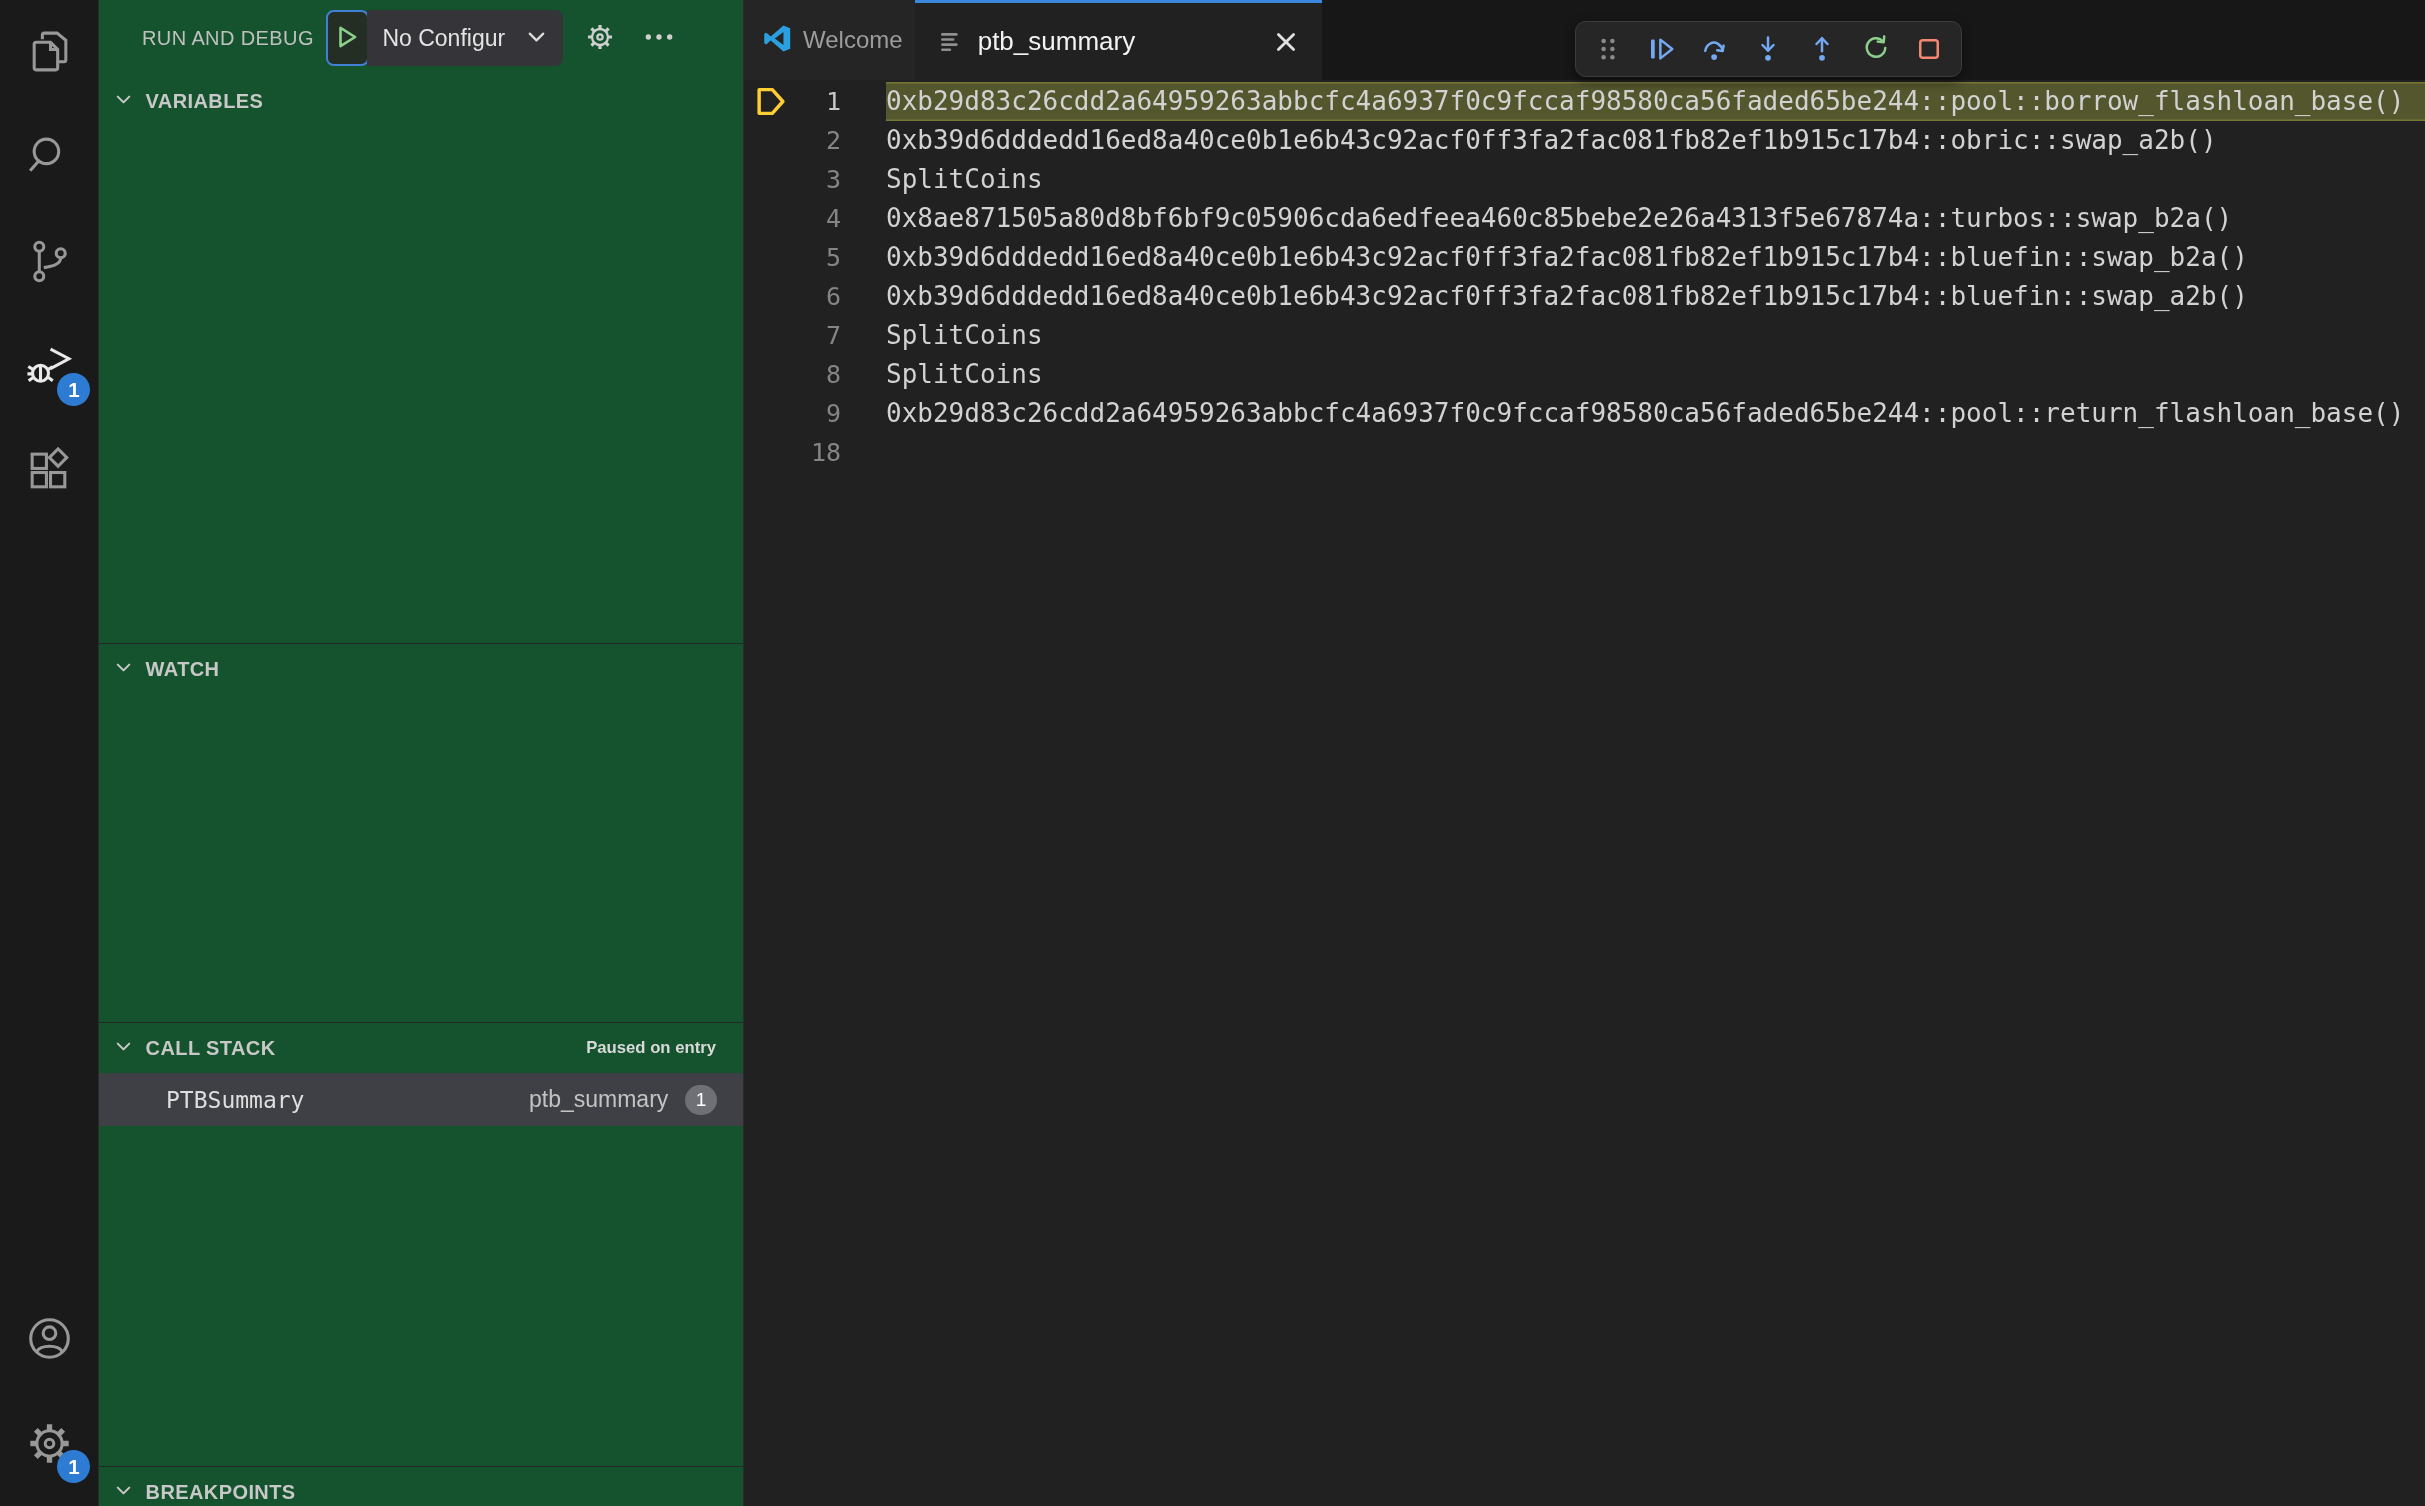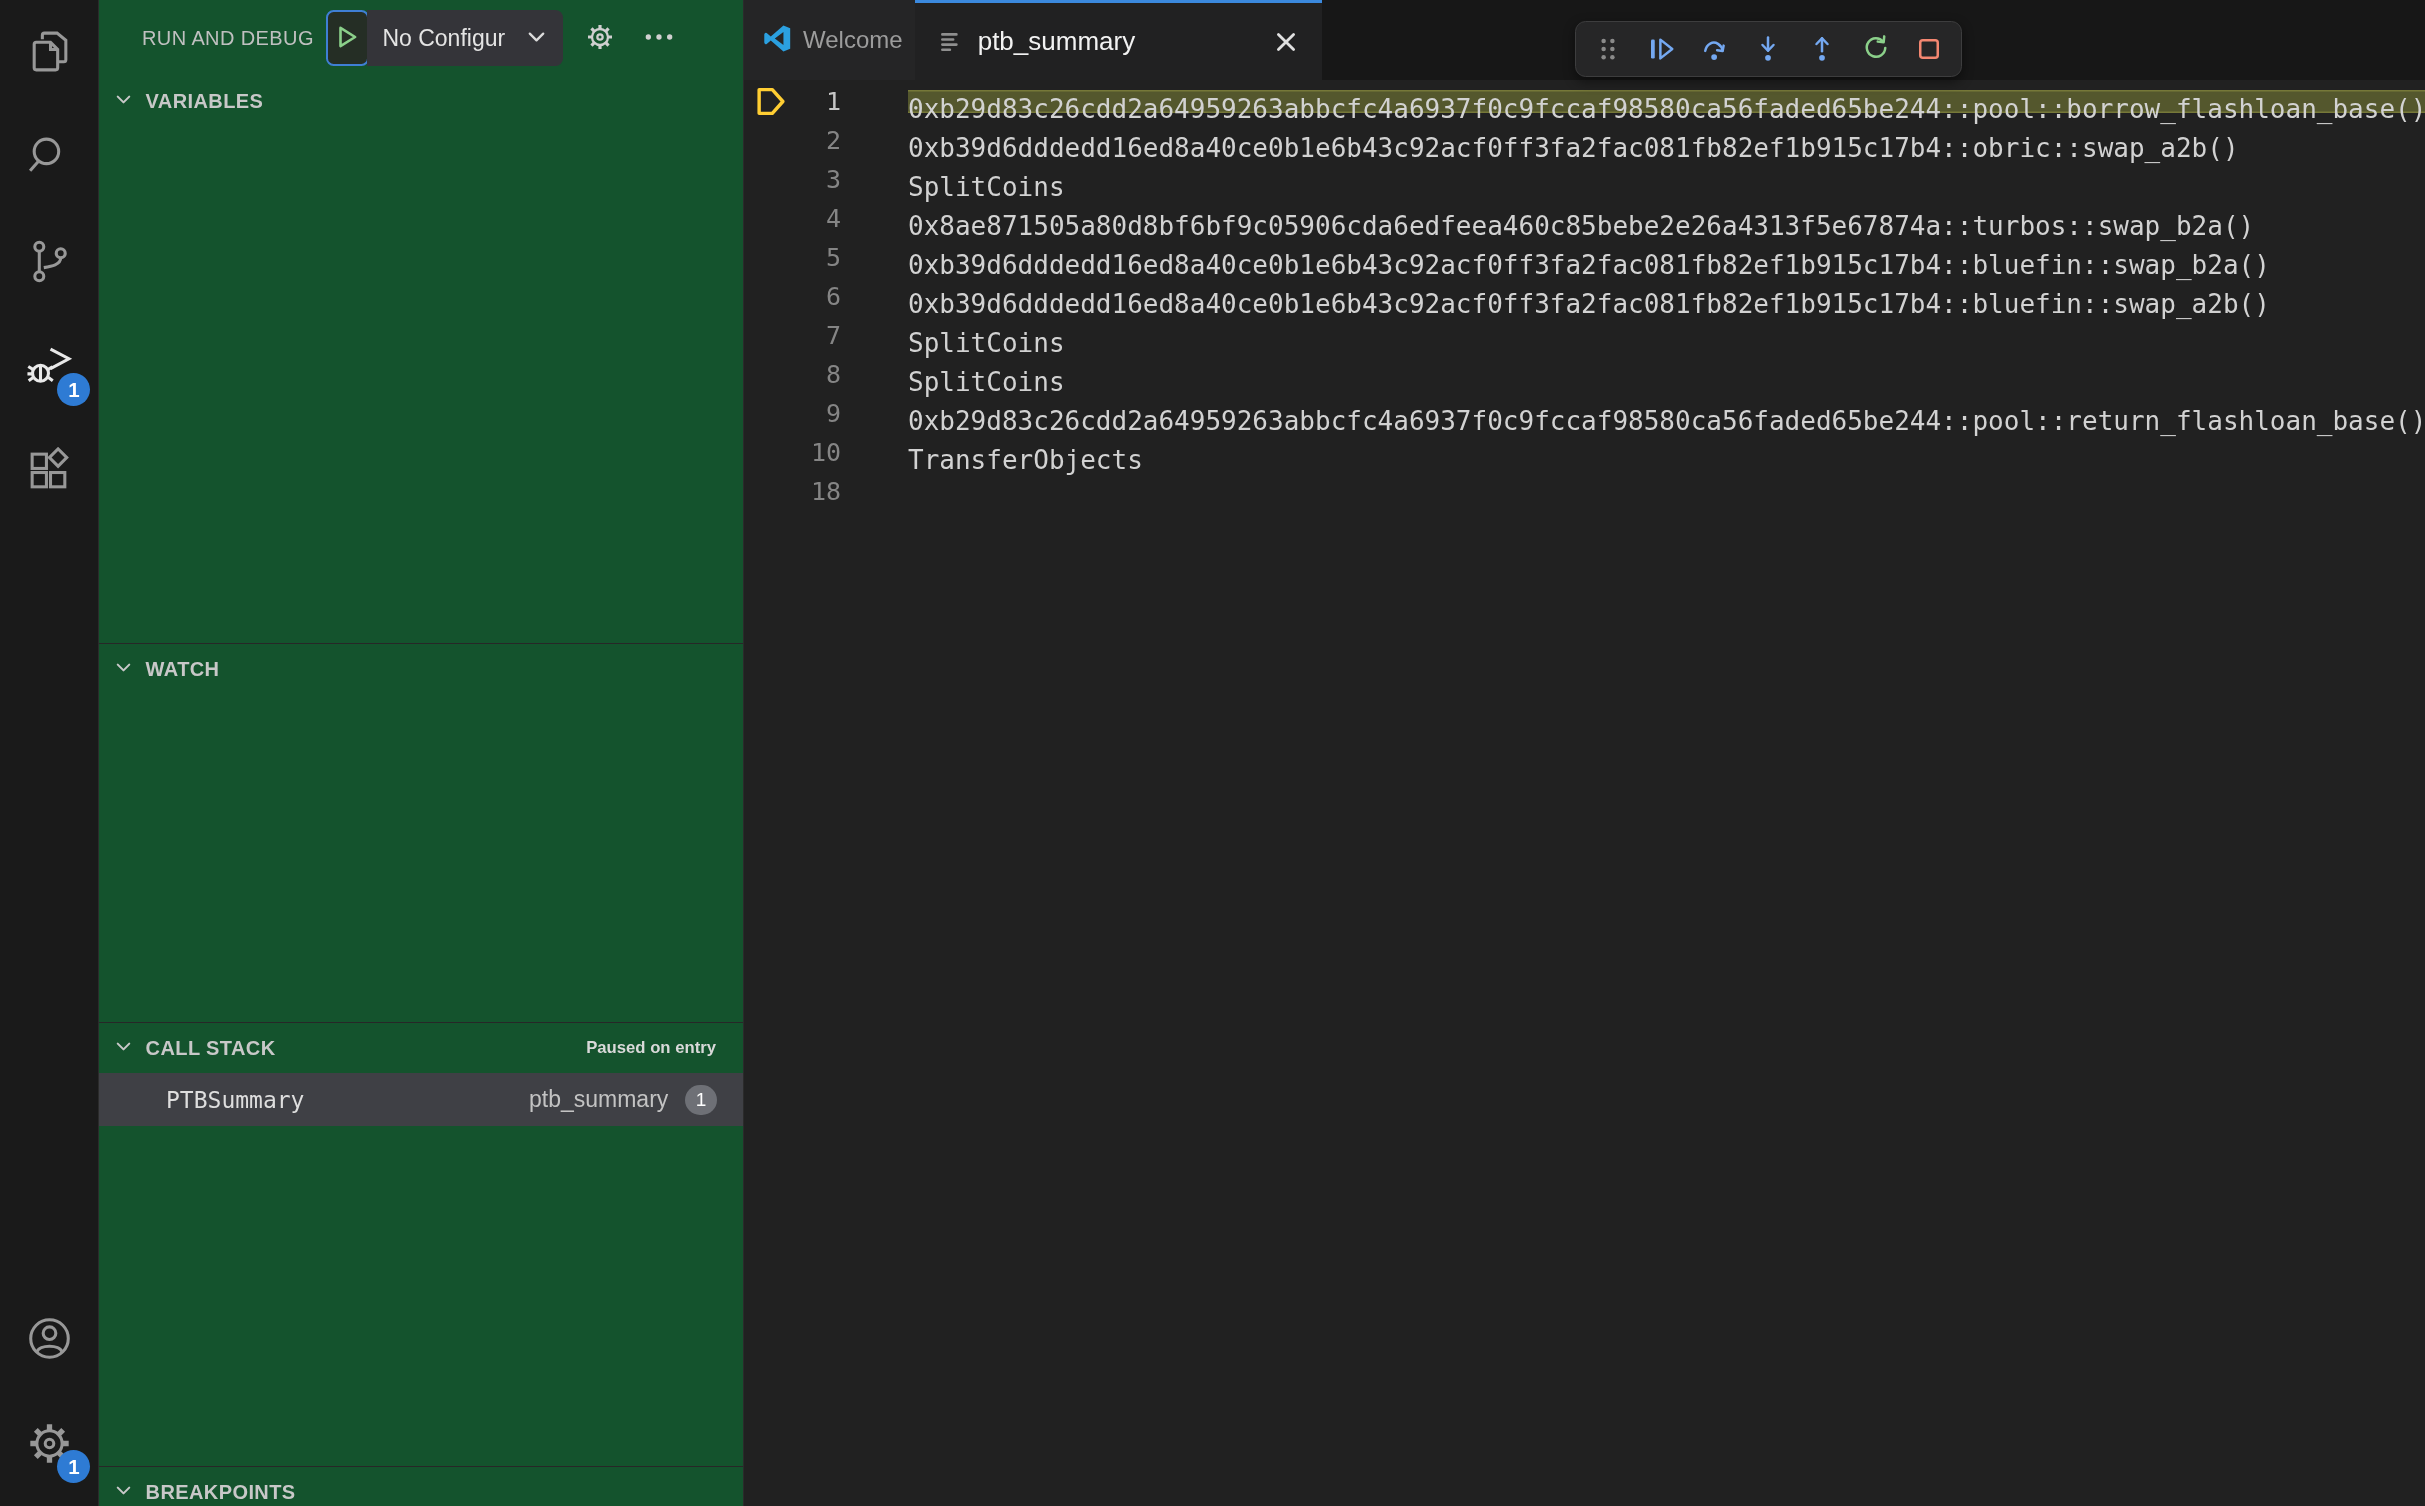--- a/index.html
+++ b/index.html
@@ -73,21 +73,21 @@
   .dt-btn svg { width:30px; height:30px; stroke-width:2; fill:none; stroke-linecap:round; stroke-linejoin:round; }
   .dt-blue svg { stroke:#74a8f1; } .dt-blue svg .fil { fill:#74a8f1; stroke:none; }
   .dt-green svg { stroke:#8bd08a; } .dt-red svg { stroke:#f48771; }
   .dt-grip svg circle { fill:#8a8a8a; stroke:none; }
 
   .code { flex:1; padding-top:1.5px; font-family:"DejaVu Sans Mono", monospace; }
   .code-row { height:39px; display:flex; align-items:center; }
   .glyph { flex:0 0 47px; padding-left:10.6px; display:flex; align-items:center; }
   .glyph svg { width:32px; height:29px; stroke:#ffce33; stroke-width:2.6; fill:none; stroke-linejoin:round; }
   .lnum { flex:0 0 50px; text-align:right; font-size:25px; color:#858585; }
-  .ltext { flex:1; margin-left:67px; font-size:26px; color:#d2d2d2; white-space:pre; height:23px; line-height:39px; }
+  .ltext { flex:1; margin-left:45px; font-size:26px; color:#d2d2d2; white-space:pre; height:39px; line-height:39px; }
   .code-row.current .lnum { color:#c6c6c6; }
   .code-row.current .ltext { background:#54572d;
         box-shadow:inset 0 1.5px 0 rgba(210,210,90,.28), inset 0 -1.5px 0 rgba(210,210,90,.28); }
 </style>
 </head>
 <body>
 
 <div class="app">
 
   <nav class="activitybar">
@@ -344,24 +344,19 @@
         <span class="lnum">8</span>
         <span class="ltext">SplitCoins</span>
       </div>
       <div class="code-row">
         <span class="glyph"></span>
         <span class="lnum">9</span>
         <span class="ltext">0xb29d83c26cdd2a64959263abbcfc4a6937f0c9fccaf98580ca56faded65be244::pool::return_flashloan_base()</span>
       </div>
       <div class="code-row">
         <span class="glyph"></span>
-        <span class="lnum">10</span>
-        <span class="ltext">TransferObjects</span>
-      </div>
-      <div class="code-row">
-        <span class="glyph"></span>
         <span class="lnum">18</span>
         <span class="ltext"></span>
       </div>
     </div>
   </main>
 </div>
 
 
 </body></html>

